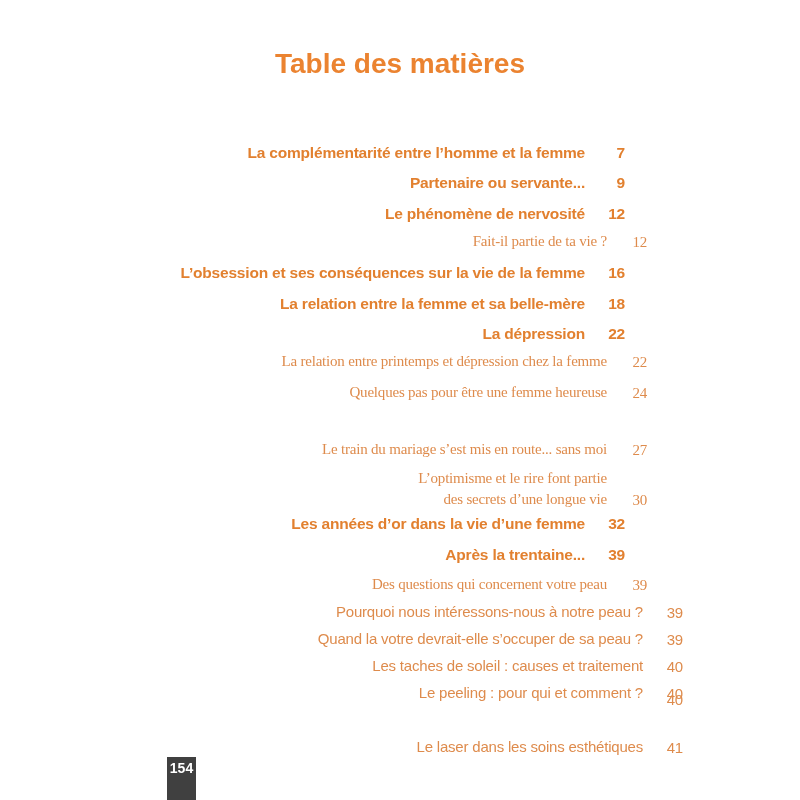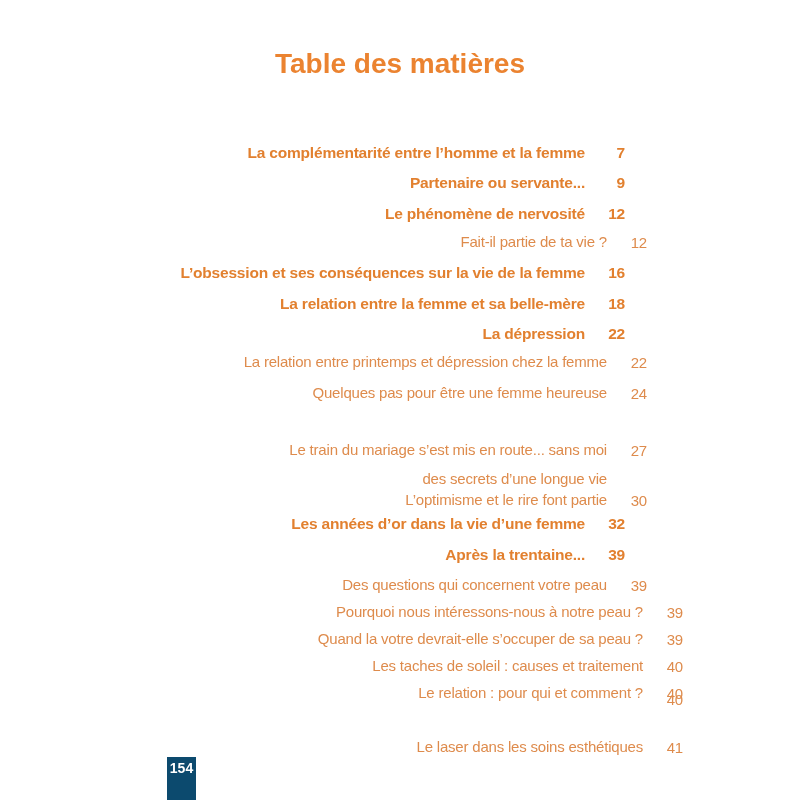--- a/index.html
+++ b/index.html
@@ -46,30 +46,30 @@
     right: 0;
     bottom: 1px;
     font-size: 15px;
     color: #DE8B4C;
   }
   .row.b .lbl, .row.b .pg {
     font-weight: bold;
     color: #E2802F;
     font-size: 15.5px;
   }
-  .row.l1 { padding-left: 22px; }
+  .row.l1 { padding-left: 22px; font-family: Liberation Serif, serif; }
   .row.l2 { padding-left: 58px; }
   .row.l1 .pg, .row.l2 .pg { right: 0; }
   .badge {
     position: absolute;
     left: 167px;
     top: 757px;
     width: 29px;
     height: 43px;
-    background: #0c4a6e;
+    background: #404040;
     color: #FFFFFF;
     font-size: 14px;
     font-weight: bold;
     text-align: center;
     padding-top: 3px;
     box-sizing: border-box;
   }
 </style>
 </head>
 <body>
@@ -123,22 +123,22 @@
     <span class="pg">24</span>
   </div>
 
 
   <div class="row l1" style="top:439px">
     <span class="lbl">Le train du mariage s’est mis en route... sans moi</span>
     <span class="pg">27</span>
   </div>
 
   <div class="row l1" style="top:468px">
+    <span class="lbl">L’optimisme et le rire font partie</span>
     <span class="lbl">des secrets d’une longue vie</span>
-    <span class="lbl">L’optimisme et le rire font partie</span>
     <span class="pg">30</span>
   </div>
 
   <div class="row b" style="top:513px">
     <span class="lbl">Les années d’or dans la vie d’une femme</span>
     <span class="pg">32</span>
   </div>
 
   <div class="row b" style="top:544px">
     <span class="lbl">Après la trentaine...</span>
@@ -159,21 +159,21 @@
     <span class="lbl">Quand la votre devrait-elle s’occuper de sa peau ?</span>
     <span class="pg">39</span>
   </div>
 
   <div class="row l2" style="top:655px">
     <span class="lbl">Les taches de soleil : causes et traitement</span>
     <span class="pg">40</span>
   </div>
 
   <div class="row l2" style="top:682px">
-    <span class="lbl">Le relation : pour qui et comment ?</span>
+    <span class="lbl">Le peeling : pour qui et comment ?</span>
     <span class="pg">40</span>
   </div>
 
   <div class="row l2" style="top:709px">
     <span class="pg">40</span>
   </div>
 
   <div class="row l2" style="top:736px">
     <span class="lbl">Le laser dans les soins esthétiques</span>
     <span class="pg">41</span>

